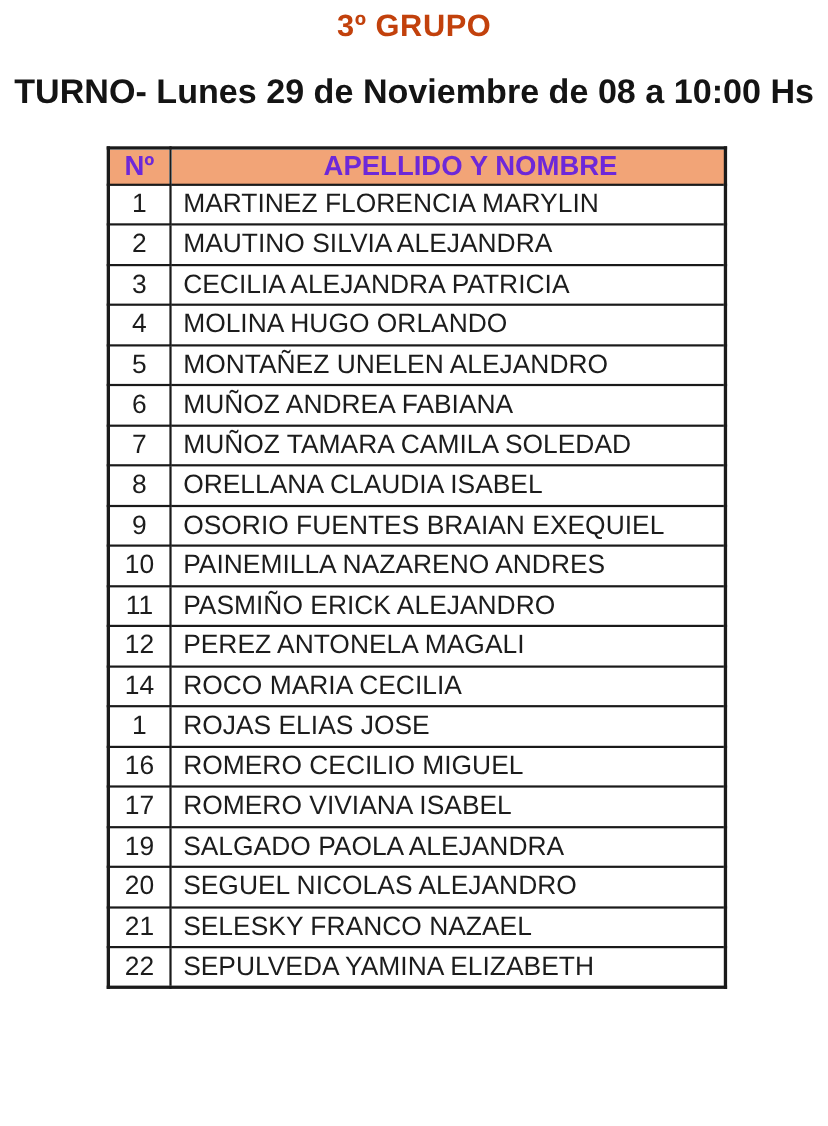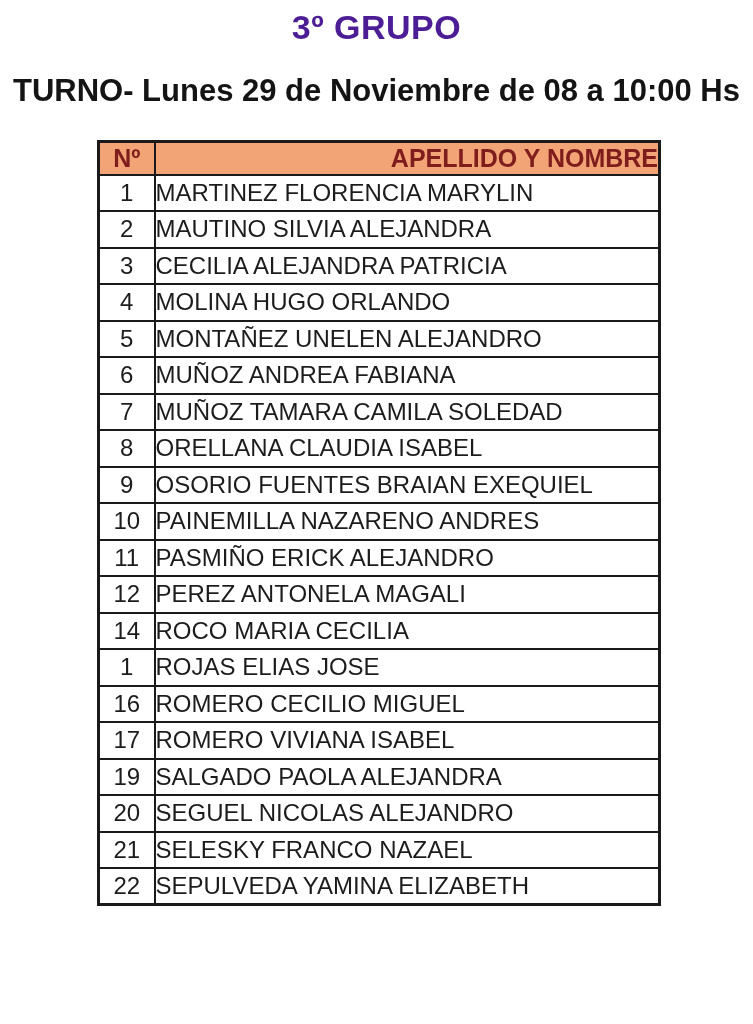--- a/index.html
+++ b/index.html
@@ -16,24 +16,24 @@
     color: #1A1A1A;
   }
   .page {
     width: 753px;
     height: 1024px;
     position: relative;
   }
   .group-title {
     margin-top: 8px;
     text-align: center;
-    font-size: 34px;
+    font-size: 28px;
     font-weight: 700;
     letter-spacing: 0.5px;
-    color: #4c1d95;
+    color: #c2410c;
   }
   .shift-subtitle {
     margin-top: 26px;
     text-align: center;
     font-size: 31px;
     font-weight: 700;
     white-space: nowrap;
     color: #141414;
   }
   table.attendance {
@@ -50,32 +50,33 @@
     border: 2px solid var(--border-color);
     font-size: 24px;
     line-height: 1;
     overflow: hidden;
     white-space: nowrap;
   }
   thead th {
     background: var(--header-bg);
     height: 33px;
     font-weight: 700;
-    color: #7f1d1d;
+    color: #6d28d9;
     font-size: 25px;
   }
   thead th.num-header { text-align: center; }
   thead th.name-header {
-    text-align: right;
+    text-align: center;
     padding-left: 42px;
   }
   tbody td { height: 36.5px; color: #1c1c1c; }
   tbody td.num-cell  { text-align: center; }
   tbody td.name-cell {
     text-align: left;
+    padding-left: 11px;
   }
 </style>
 </head>
 <body>
 
 <div class="page">
 
   <h1 class="group-title">3º GRUPO</h1>
 
   <h2 class="shift-subtitle">TURNO- Lunes 29 de Noviembre de 08 a 10:00 Hs</h2>

